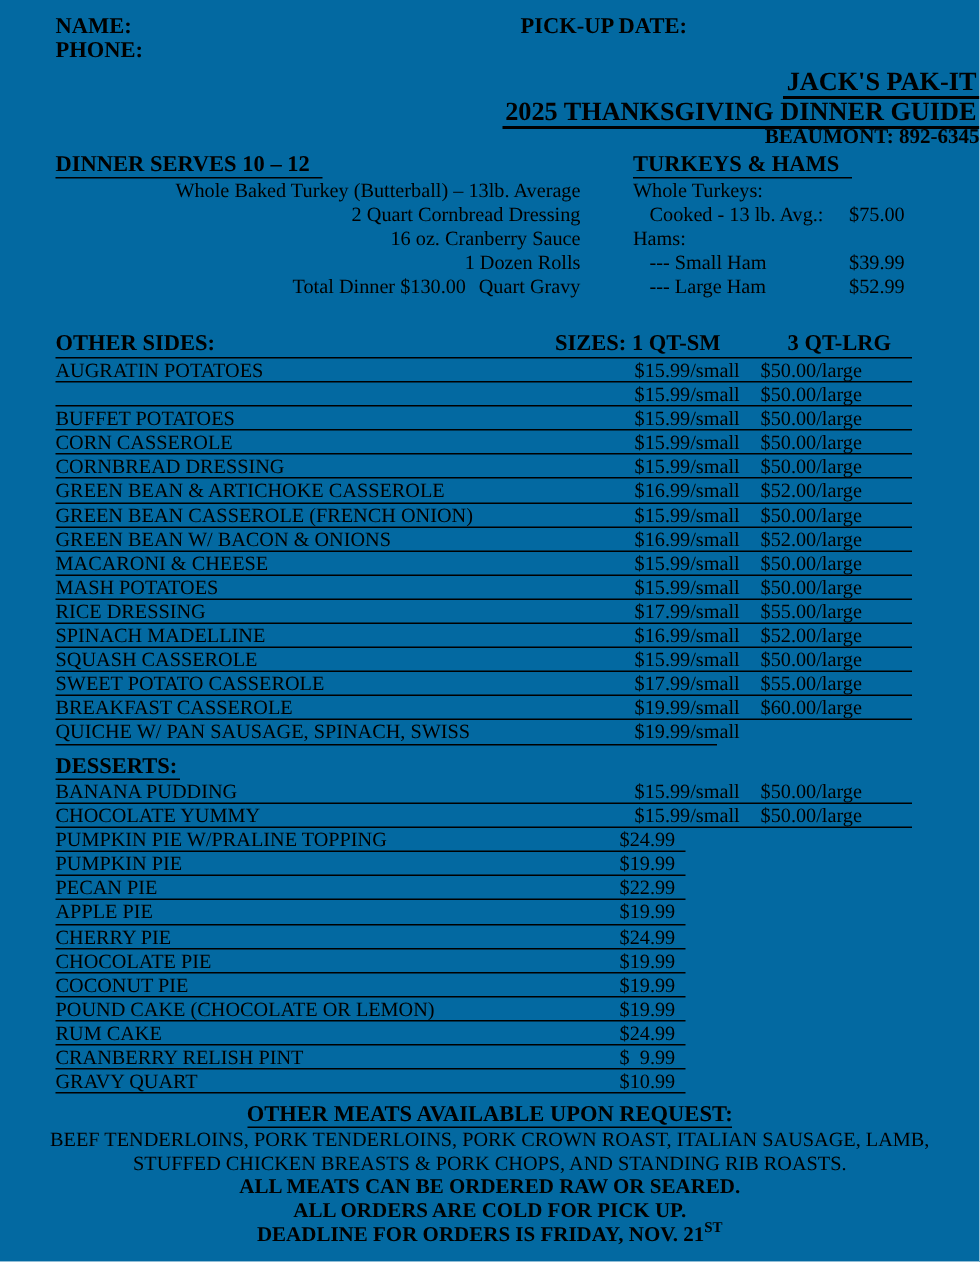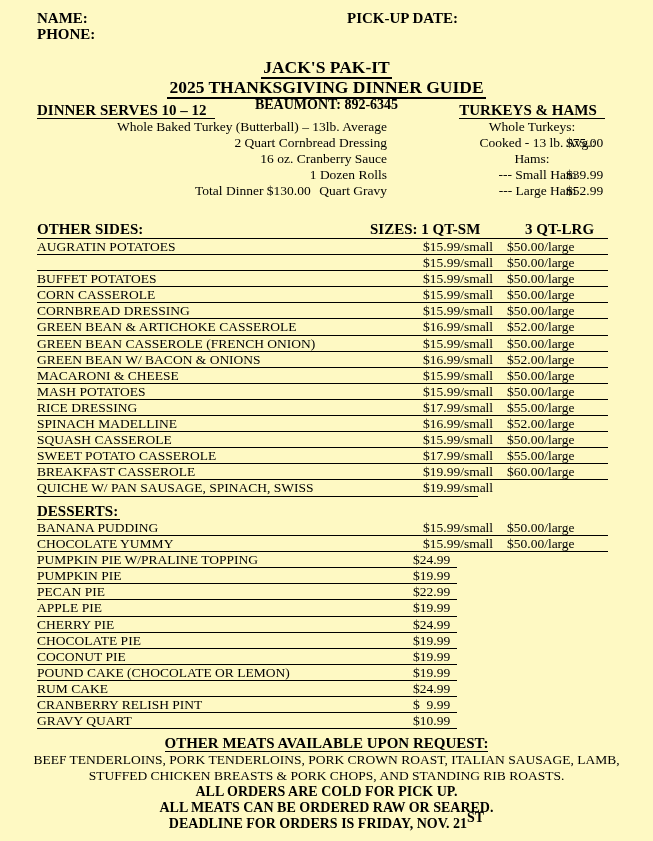--- a/index.html
+++ b/index.html
@@ -1,38 +1,38 @@
 <!DOCTYPE html>
 <html><head>
 <meta charset="utf-8">
 <style>
   * { margin:0; padding:0; box-sizing:border-box; }
   html,body { background:#ffffff; }
   .page {
     position:relative;
     width:653px; height:841px;
-    background:#fef9c3;
+    background:#0369a1;
     color:#000000;
     font-family:"Liberation Serif","DejaVu Serif",serif;
     overflow:hidden;
   }
   
   .form-label { position:absolute; font-weight:bold; font-size:15px; white-space:nowrap; }
   .lbl-name   { left:37px;  top:10px; }
   .lbl-phone  { left:37px;  top:26px; }
   .lbl-pickup { left:347px; top:10px; }
   
-  .titles { position:absolute; left:0; right:0; top:44px; text-align:center;margin-top:13px; }
+  .titles { position:absolute; left:0; right:0; top:44px; text-align:right; }
   .title-main  { font-weight:bold; font-size:17.5px; line-height:20px; }
   .title-main .u { border-bottom:2px solid #000; padding:0 2px 0 2px; }
   .title-loc   { font-weight:bold; font-size:14px; line-height:14px; margin-top:1px; }
   
   .col { position:absolute; font-size:13.5px; white-space:nowrap; }
   .col-dinner { left:37px;  top:102px; width:350px; }
-  .col-turkey { left:422px; top:102px; width:220px;text-align:center; }
+  .col-turkey { left:422px; top:102px; width:220px; }
   .sec-head { font-weight:bold; font-size:15px; height:17px; line-height:16px; }
   .sec-head .u { border-bottom:1.5px solid #000; padding-right:8px; }
   .line { height:16px; line-height:16px; position:relative;text-align:right; }
   .line .total  { position:absolute; left:158px; }
   .t-row { height:16px; line-height:16px; position:relative; }
   .t-row.indent { padding-left:11px; }
   .t-row .t-price { position:absolute; left:144px; }
   
   .ptable { position:absolute; left:37px; font-size:13.5px; white-space:nowrap; }
   .sides-table    { top:222px; width:571px; }
@@ -49,21 +49,21 @@
   .plarge { position:absolute; left:470px; }
   .psingle{ position:absolute; left:376px; white-space:pre; }
   .dess-head { height:17px; line-height:16px; font-weight:bold; font-size:15px; }
   .dess-head .u { border-bottom:1.5px solid #000; padding-right:2px; }
   
   .footer { position:absolute; left:0; right:0; top:735px; text-align:center; font-size:13.5px; }
   .footer .f-head { font-weight:bold; font-size:15px; height:17px; line-height:16px; }
   .footer .f-head .u { border-bottom:1.5px solid #000; }
   .footer .f-line { height:16px; line-height:16px; }
   .footer .f-bold { font-weight:bold; font-size:14px; }
-  .footer sup { font-size:14px; vertical-align:super; line-height:0; }
+  .footer sup { font-size:10px; vertical-align:super; line-height:0; }
 </style>
 </head>
 <body>
 
 <div class="page">
 
   <div class="form-label lbl-name">NAME:</div>
   <div class="form-label lbl-phone">PHONE:</div>
   <div class="form-label lbl-pickup">PICK-UP DATE:</div>
 
@@ -295,20 +295,20 @@
 
       <span class="psingle">$10.99</span>
     </div>
   </div>
   </div>
 
   <div class="footer">
     <div class="f-head"><span class="u">OTHER MEATS AVAILABLE UPON REQUEST:</span></div>
     <div class="f-line">BEEF TENDERLOINS, PORK TENDERLOINS, PORK CROWN ROAST, ITALIAN SAUSAGE, LAMB,</div>
     <div class="f-line">STUFFED CHICKEN BREASTS &amp; PORK CHOPS, AND STANDING RIB ROASTS.</div>
+    <div class="f-line f-bold">ALL MEATS CAN BE ORDERED RAW OR SEARED.</div>
     <div class="f-line f-bold">ALL ORDERS ARE COLD FOR PICK UP.</div>
-    <div class="f-line f-bold">ALL MEATS CAN BE ORDERED RAW OR SEARED.</div>
     <div class="f-line f-bold">
       <span>DEADLINE FOR ORDERS IS FRIDAY, NOV. 21</span><sup>ST</sup>
     </div>
   </div>
 
 </div>
 
 </body></html>

